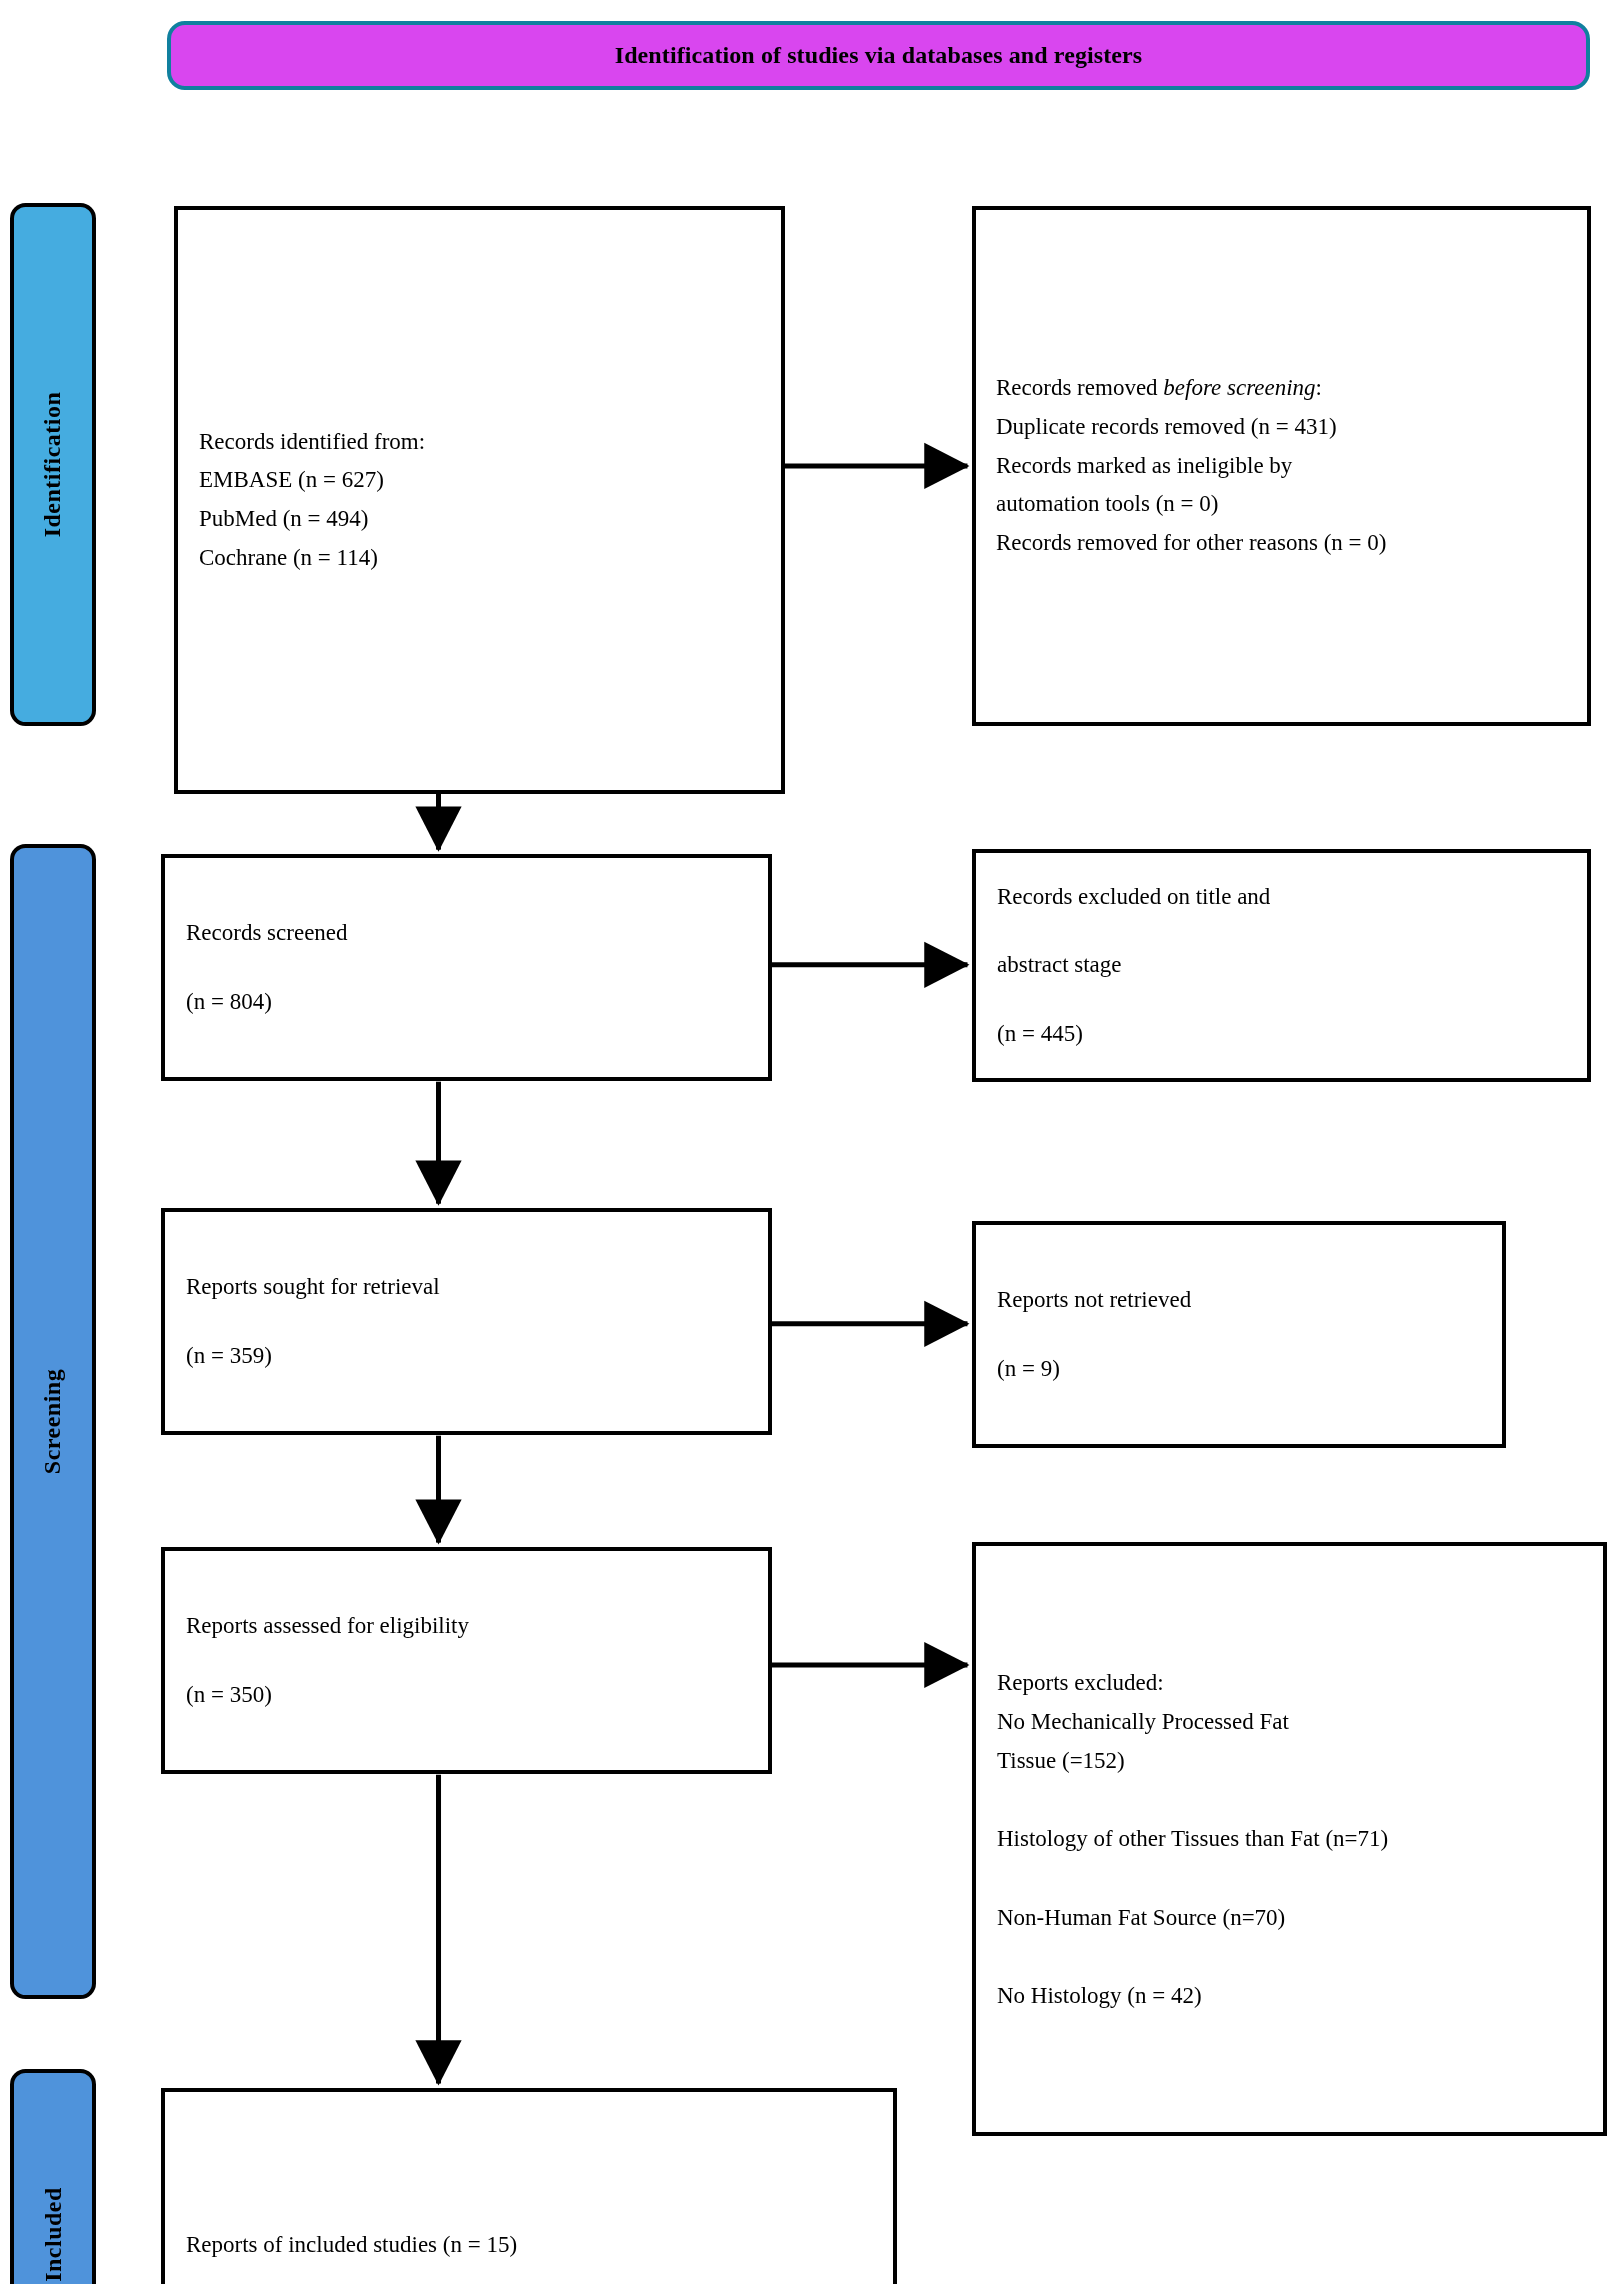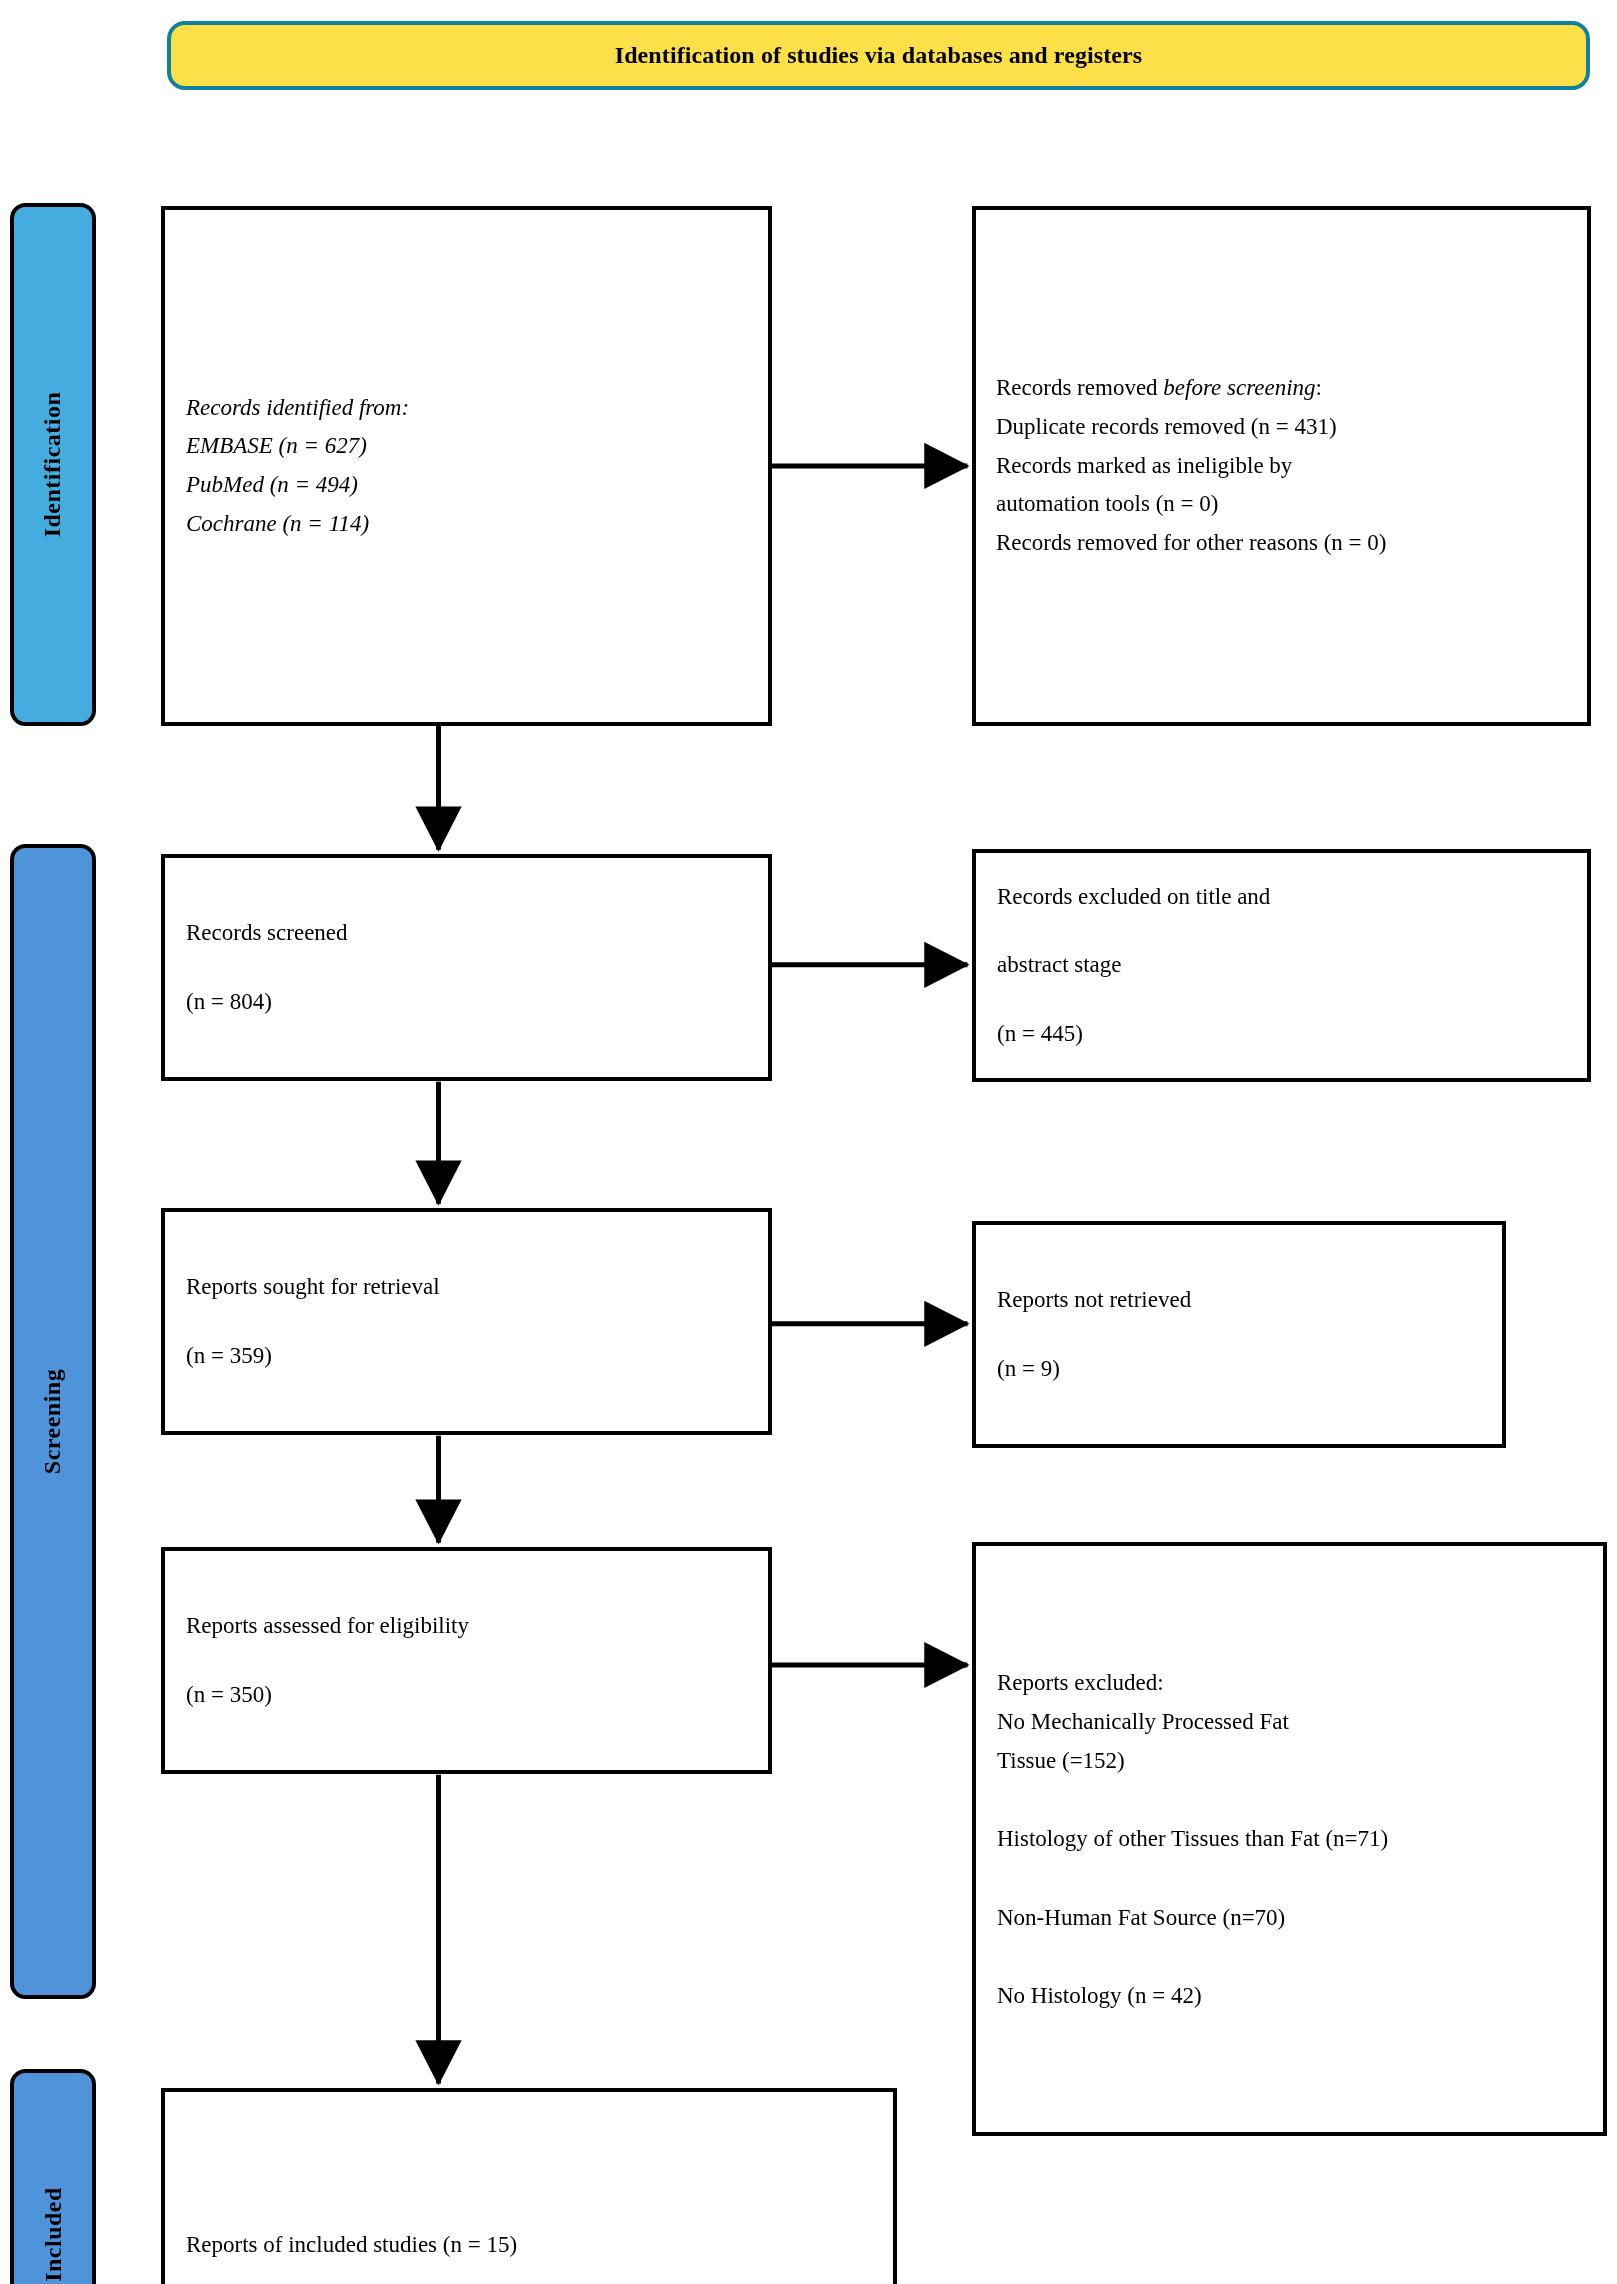--- a/index.html
+++ b/index.html
@@ -109,21 +109,21 @@
     font-style: italic;
   }
   .flow-box.gapped .line {
     margin-bottom: 30px;
   }
   .flow-box.gapped .line:last-child {
     margin-bottom: 0;
   }
 
   
-  #box-identified        { left: 161px;  top: 206px;  width: 611px; height: 520px; font-style: italic; }
+  #box-identified        { left: 174px;  top: 206px;  width: 611px; height: 588px; }
   #box-removed           { left: 972px; top: 206px;  width: 619px; height: 520px; padding-left: 20px; }
   #box-screened          { left: 161px;  top: 854px; width: 611px; height: 227px; }
   #box-excluded-title    { left: 972px; top: 849px; width: 619px; height: 233px; font-family: Liberation Serif, serif; }
   #box-sought            { left: 161px;  top: 1208px; width: 611px; height: 227px; }
   #box-not-retrieved     { left: 972px; top: 1221px; width: 534px; height: 227px; }
   #box-eligibility       { left: 161px;  top: 1547px; width: 611px; height: 227px; }
   #box-reports-excluded  { left: 972px; top: 1542px; width: 635px; height: 594px; }
   #box-included          { left: 161px;  top: 2088px; width: 736px; height: 314px; }
 
   #box-reports-excluded .line { margin-bottom: 0; }
@@ -136,21 +136,21 @@
     width: 1617px;
     height: 2416px;
     pointer-events: none;
   }
 </style>
 </head>
 <body>
 
 <div id="prisma-root">
 
-  <div class="header-banner" style="background: #fde047; border-color: rgb(16, 128, 159);">
+  <div class="header-banner" style="background: #d946ef; border-color: rgb(16, 128, 159);">
     <span class="header-title">Identification of studies via databases and registers</span>
   </div>
 
   <div class="stage-tab" id="stage-identification" style="background: rgb(69, 172, 224);">
     <span class="stage-label">Identification</span>
   </div>
   <div class="stage-tab" id="stage-screening" style="background: rgb(79, 147, 219);">
     <span class="stage-label">Screening</span>
   </div>
   <div class="stage-tab" id="stage-included" style="background: rgb(79, 147, 219);">

